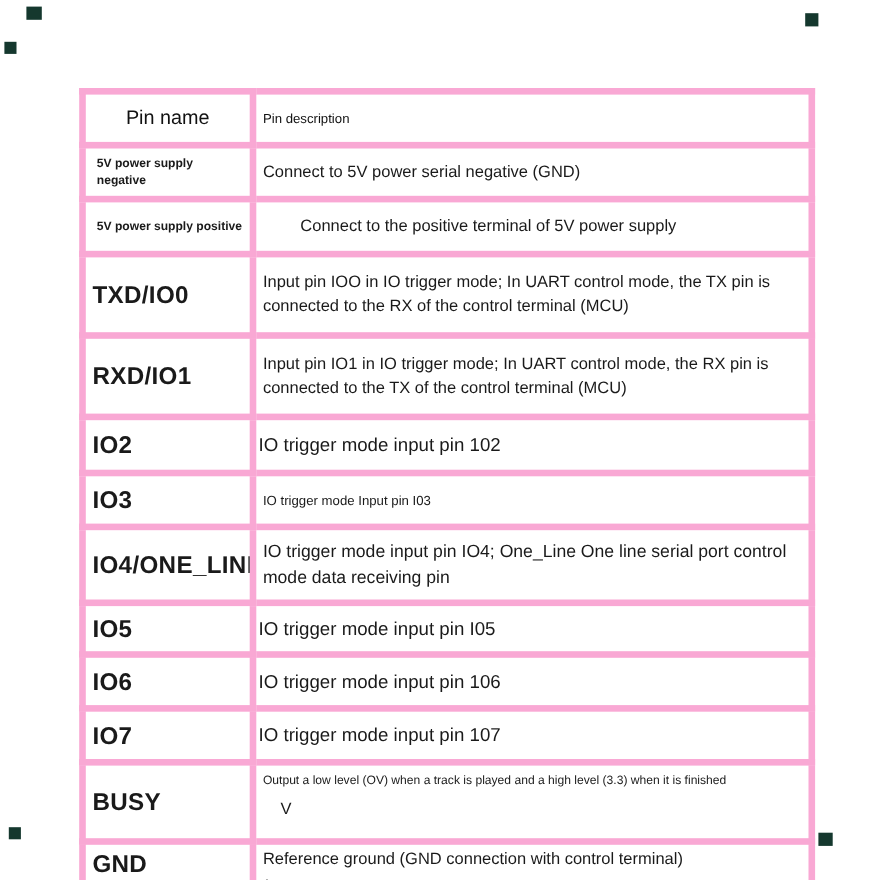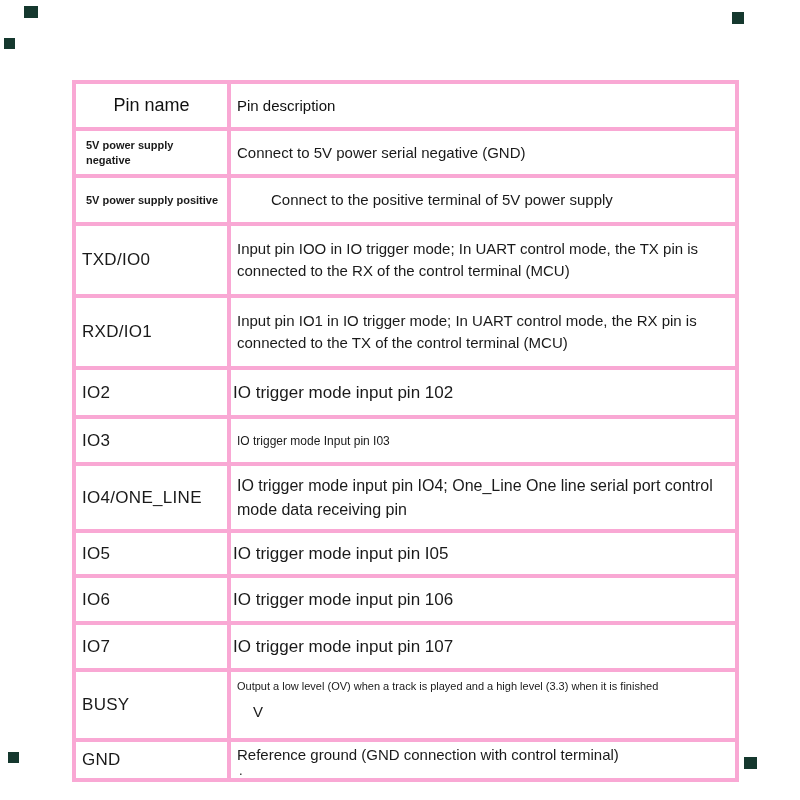--- a/index.html
+++ b/index.html
@@ -23,21 +23,21 @@
     position: absolute;
     left: 72px; top: 80px;
     width: 663px;
     border-collapse: collapse;
     table-layout: fixed;
   }
   .pin-table col.c1 { width: 155px; }
   .pin-table col.c2 { width: 508px; }
 
   .pin-table th, .pin-table td {
-    border: 4px solid #f9a8d4;
+    border: 6px solid #f9a8d4;
     vertical-align: middle;
     padding: 2px 6px;
     text-align: left;
     overflow: hidden;
   }
 
   
   tr.hdr  > * { height: 39px; }
   tr.r0   > * { height: 39px; }
   tr.r1   > * { height: 40px; padding-left: 40px; }
@@ -46,24 +46,24 @@
   tr.r4   > * { height: 41px; border-radius: 19px; }
   tr.r5   > * { height: 39px; }
   tr.r6   > * { height: 59px; }
   tr.r7   > * { height: 37px; }
   tr.r8   > * { height: 39px; }
   tr.r9   > * { height: 39px; border-radius: 14px; }
   tr.r10  > * { height: 58px; }
   tr.r11  > * { height: 32px; }
 
   th.hdr-name { font-size: 18px; font-weight: 500; text-align: center; color: #111; }
-  th.hdr-desc { font-size: 15px; font-weight: 400; color: #111; }
+  th.hdr-desc { font-size: 12px; font-weight: 400; color: #111; }
 
   td.name-small { font-size: 11px; font-weight: bold; line-height: 1.35; padding-left: 10px; }
-  td.name-bold  { font-size: 17px; font-weight: normal; letter-spacing: 0.3px; }
+  td.name-bold  { font-size: 22px; font-weight: bold; letter-spacing: 0.3px; }
 
   td.d15 { font-size: 15px; line-height: 1.45; }
   td.d16 { font-size: 16px; line-height: 1.45; }
   td.d17 { font-size: 17px; line-height: 1.4; padding-left: 2px; }
   td.d14 { font-size: 12px; }
   td.busy-cell { font-size: 11px; line-height: 1.5; vertical-align: top; padding-top: 6px; }
   .busy-line2 { font-size: 15px; padding-left: 16px; margin-top: 6px; }
   .gnd-line2  { font-size: 13px; padding-left: 2px; line-height: 0.8; }
 </style>
 </head>

